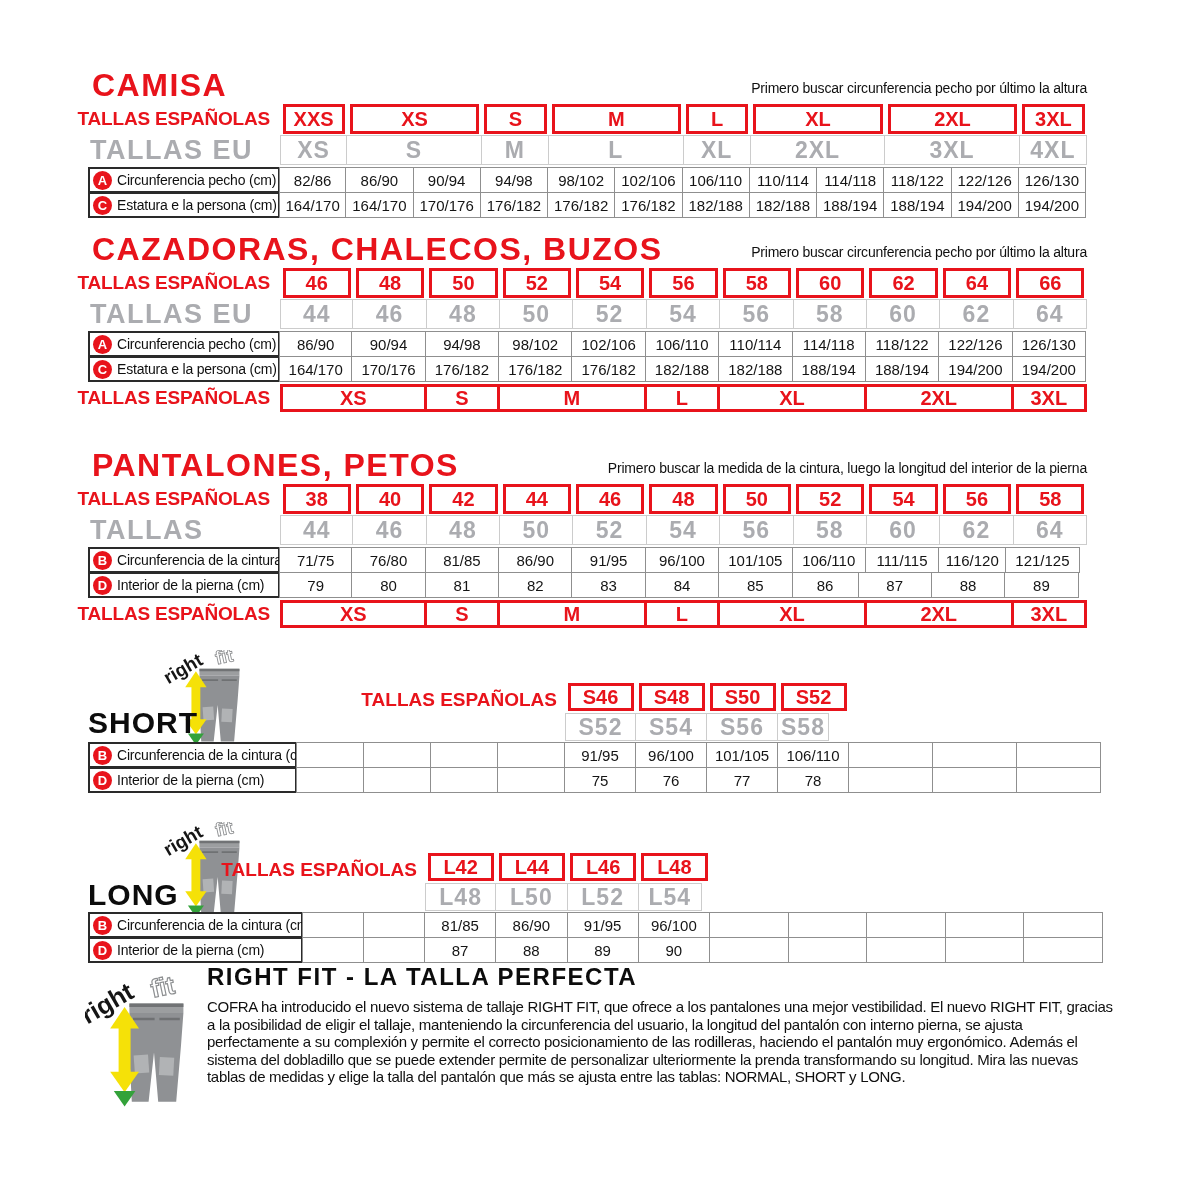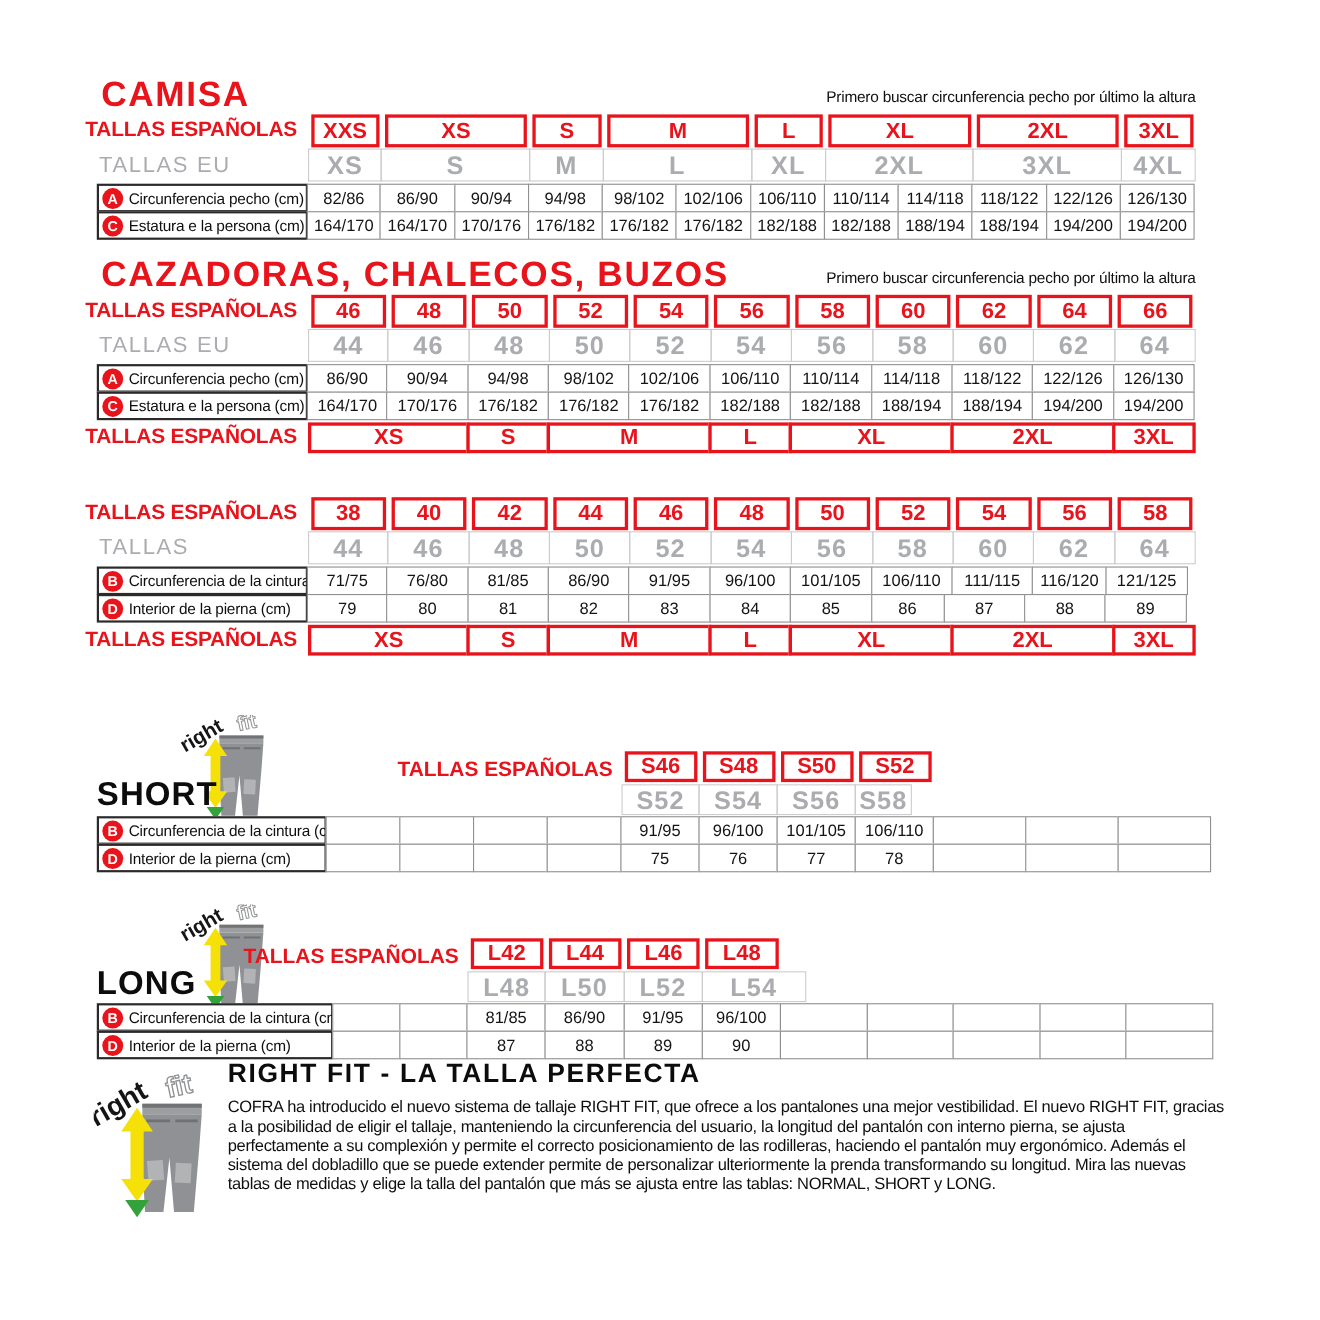--- a/index.html
+++ b/index.html
@@ -12,21 +12,21 @@
   .trow{display:flex;box-sizing:border-box}
   .trow *,.v-boxes *,.v-grayrow *{box-sizing:border-box}
   .r-red{height:30px;margin-bottom:1px}
   .r-gray{height:30px}
   .m-rows{margin-top:2px}
   .r-data{height:26px}
   .r-data + .r-data{margin-top:-1px}
   .r-redb{height:28px;margin-top:2px}
   .lbl-es{width:192px;display:flex;align-items:center;justify-content:flex-end;padding-right:10px;
           color:var(--red);font-weight:bold;font-size:19px;letter-spacing:-0.2px;white-space:nowrap}
-  .lbl-eu{width:192px;display:flex;align-items:center;color:var(--graytxt);font-weight:normal;font-size:20px;letter-spacing:1.5px;padding-left:2px;white-space:nowrap}
+  .lbl-eu{width:192px;display:flex;align-items:center;color:var(--graytxt);font-weight:bold;font-size:27px;letter-spacing:1.5px;padding-left:2px;white-space:nowrap}
   .red-box{border:3px solid var(--red);color:var(--red);font-weight:bold;font-size:20px;
            display:flex;align-items:center;justify-content:center;margin:0 2.5px;background:#fff}
   .gray-cell{border:1px solid #cccccc;color:var(--graytxt);font-weight:bold;font-size:23px;
              display:flex;align-items:center;justify-content:center;letter-spacing:1px}
   .gray-cell + .gray-cell{margin-left:-1px}
   .data-cell{border:1px solid #8f8f8f;font-size:15px;color:#141414;background:#fff;
              display:flex;align-items:center;justify-content:center}
   .data-cell + .data-cell{margin-left:-1px}
   .lbl-box + .data-cell{margin-left:-1px}
   .lbl-box{border:2px solid #2a2a2a;display:flex;align-items:center;gap:5px;padding-left:3px;background:#fff}
@@ -213,20 +213,22 @@
         <div class="red-cell" style="width:76.36363636363636px">S</div>
         <div class="red-cell" style="width:149.72727272727272px">M</div>
         <div class="red-cell" style="width:76.36363636363636px">L</div>
         <div class="red-cell" style="width:149.72727272727272px">XL</div>
         <div class="red-cell" style="width:149.72727272727272px">2XL</div>
         <div class="red-cell" style="width:76.36363636363636px">3XL</div>
       </div>
     </div>
 
   <div class="block" id="tbl-pantalones" style="left:88px;top:452px;width:999px">
+    <div class="t-title">PANTALONES, PETOS</div>
+    <div class="t-note">Primero buscar la medida de la cintura, luego la longitud del interior de la pierna</div>
   <div class="trow r-red">
         <div class="lbl-es">TALLAS ESPAÑOLAS</div>
         <div class="red-box" style="width:68.36363636363636px">38</div>
         <div class="red-box" style="width:68.36363636363636px">40</div>
         <div class="red-box" style="width:68.36363636363636px">42</div>
         <div class="red-box" style="width:68.36363636363636px">44</div>
         <div class="red-box" style="width:68.36363636363636px">46</div>
         <div class="red-box" style="width:68.36363636363636px">48</div>
         <div class="red-box" style="width:68.36363636363636px">50</div>
         <div class="red-box" style="width:68.36363636363636px">52</div>
@@ -361,21 +363,21 @@
       <div class="v-boxes" style="left:337px;top:31px">
         <div class="red-box" style="width:66.25px">L42</div>
         <div class="red-box" style="width:66.25px">L44</div>
         <div class="red-box" style="width:66.25px">L46</div>
         <div class="red-box" style="width:66.25px">L48</div>
       </div>
       <div class="v-grayrow" style="left:337px;top:61px">
         <div class="gray-cell" style="width:71.25px">L48</div>
         <div class="gray-cell" style="width:72.25px">L50</div>
         <div class="gray-cell" style="width:72.25px">L52</div>
-        <div class="gray-cell" style="width:95px">L54</div>
+        <div class="gray-cell" style="width:64px">L54</div>
       </div>
       <div class="v-rows" style="top:90px">
         <div class="trow r-data">
           <div class="lbl-box" style="width:215px">
             <span class="circle">B</span>
             <span class="mlabel">Circunferencia de la cintura (cm)</span>
           </div>
           <div class="data-cell" style="width:62px"></div>
           <div class="data-cell" style="width:62px"></div>
           <div class="data-cell" style="width:72.25px">81/85</div>

